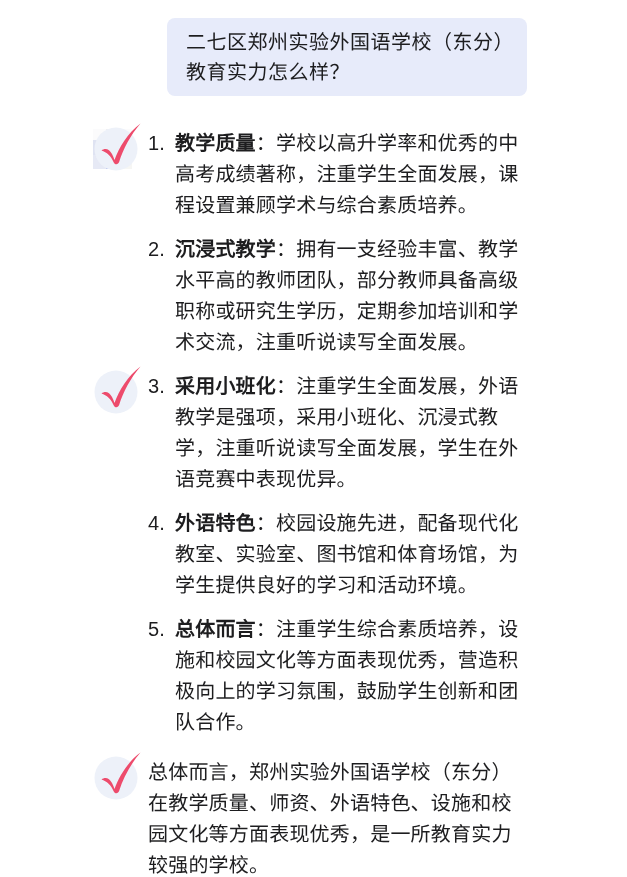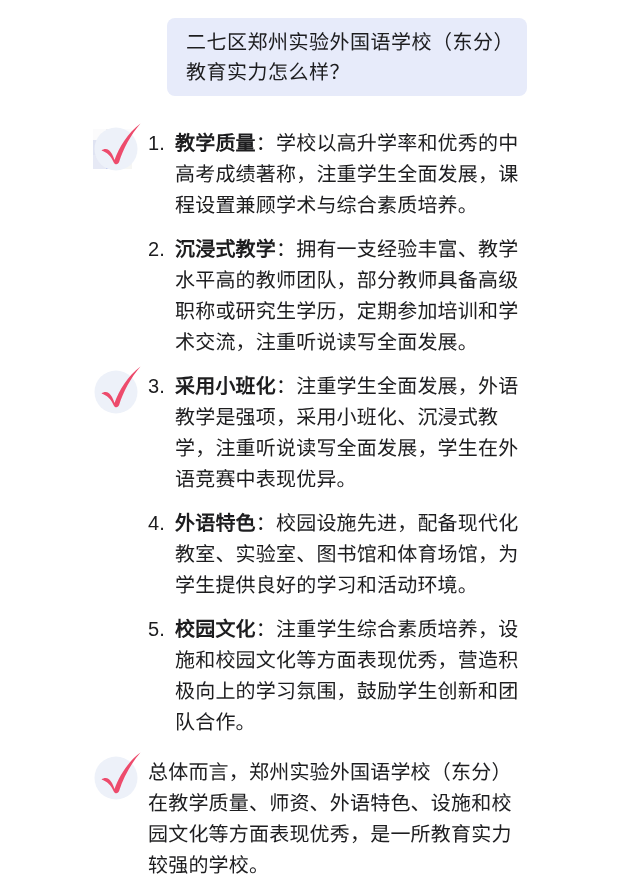--- a/index.html
+++ b/index.html
@@ -103,21 +103,21 @@
           <span class="li-body"><span class="li-title">采用小班化</span><span>：</span><span>注重学生全面发展，外语教学是强项，采用小班化、沉浸式教学，注重听说读写全面发展，学生在外语竞赛中表现优异。</span></span>
         </li>
 
         <li>
           <span class="num">4.</span>
           <span class="li-body"><span class="li-title">外语特色</span><span>：</span><span>校园设施先进，配备现代化教室、实验室、图书馆和体育场馆，为学生提供良好的学习和活动环境。</span></span>
         </li>
 
         <li>
           <span class="num">5.</span>
-          <span class="li-body"><span class="li-title">校园文化</span><span>：</span><span>注重学生综合素质培养，设施和校园文化等方面表现优秀，营造积极向上的学习氛围，鼓励学生创新和团队合作。</span></span>
+          <span class="li-body"><span class="li-title">总体而言</span><span>：</span><span>注重学生综合素质培养，设施和校园文化等方面表现优秀，营造积极向上的学习氛围，鼓励学生创新和团队合作。</span></span>
         </li>
 
       </ol>
 
       <p class="summary">
         <span class="badge">
           <svg width="52" height="50" viewBox="0 0 52 50">
             <circle cx="23" cy="27" r="21.5" fill="#edf1f9"></circle>
             <path d="M8.5 28.5 C12 25.5, 16.5 27, 19 32 C20 34, 20.9 36.2, 21.5 38 C26 25.5, 35 10.5, 47.5 1.5 C37.5 13, 30 27.5, 26.2 39.8 C25.2 43, 21.8 43.2, 20.5 40 C18.3 34.4, 13.6 30, 8.5 28.5 Z" fill="#ed4b6c"></path>
           </svg>

